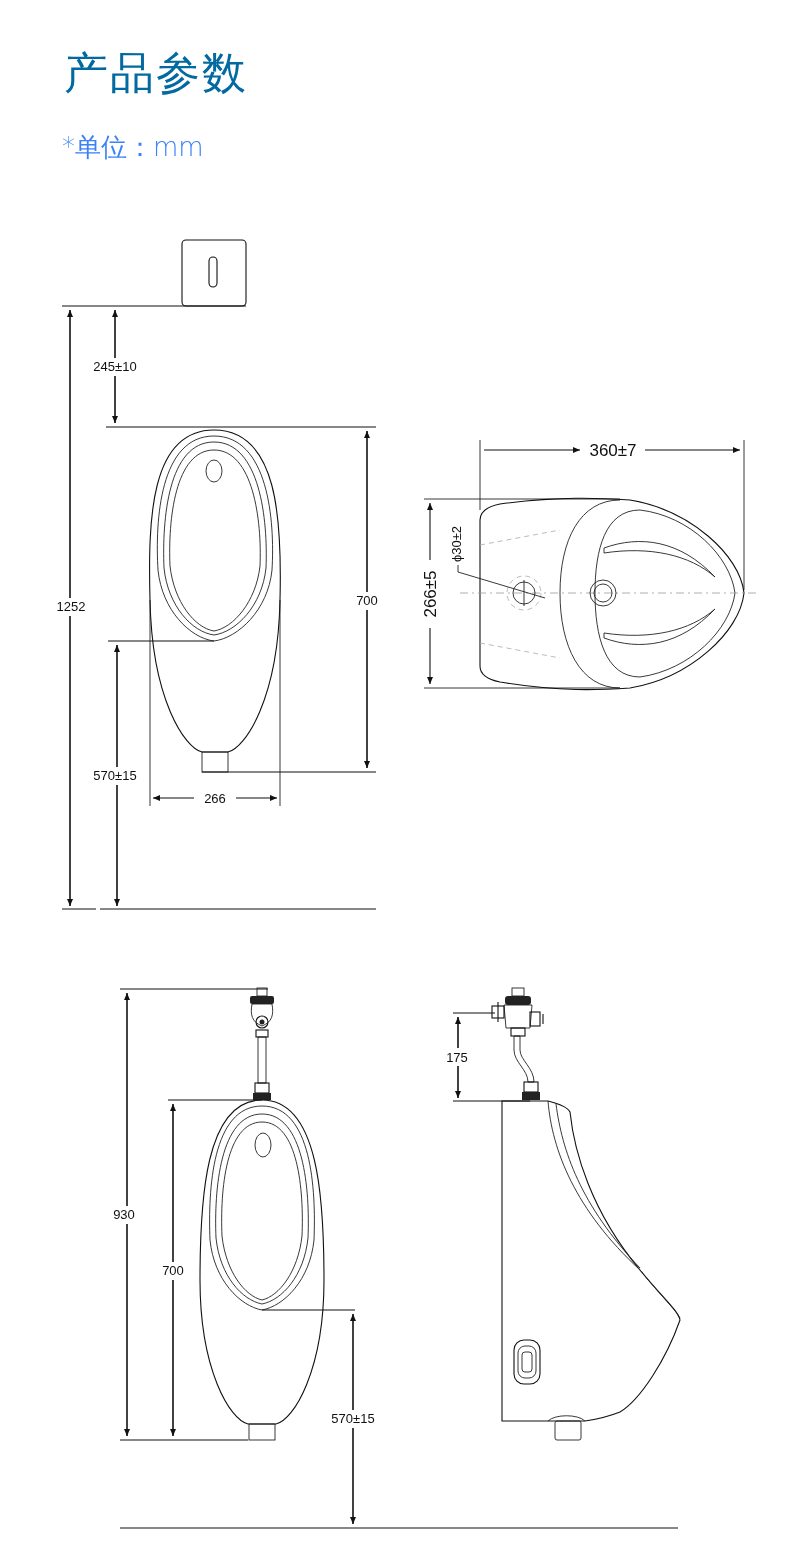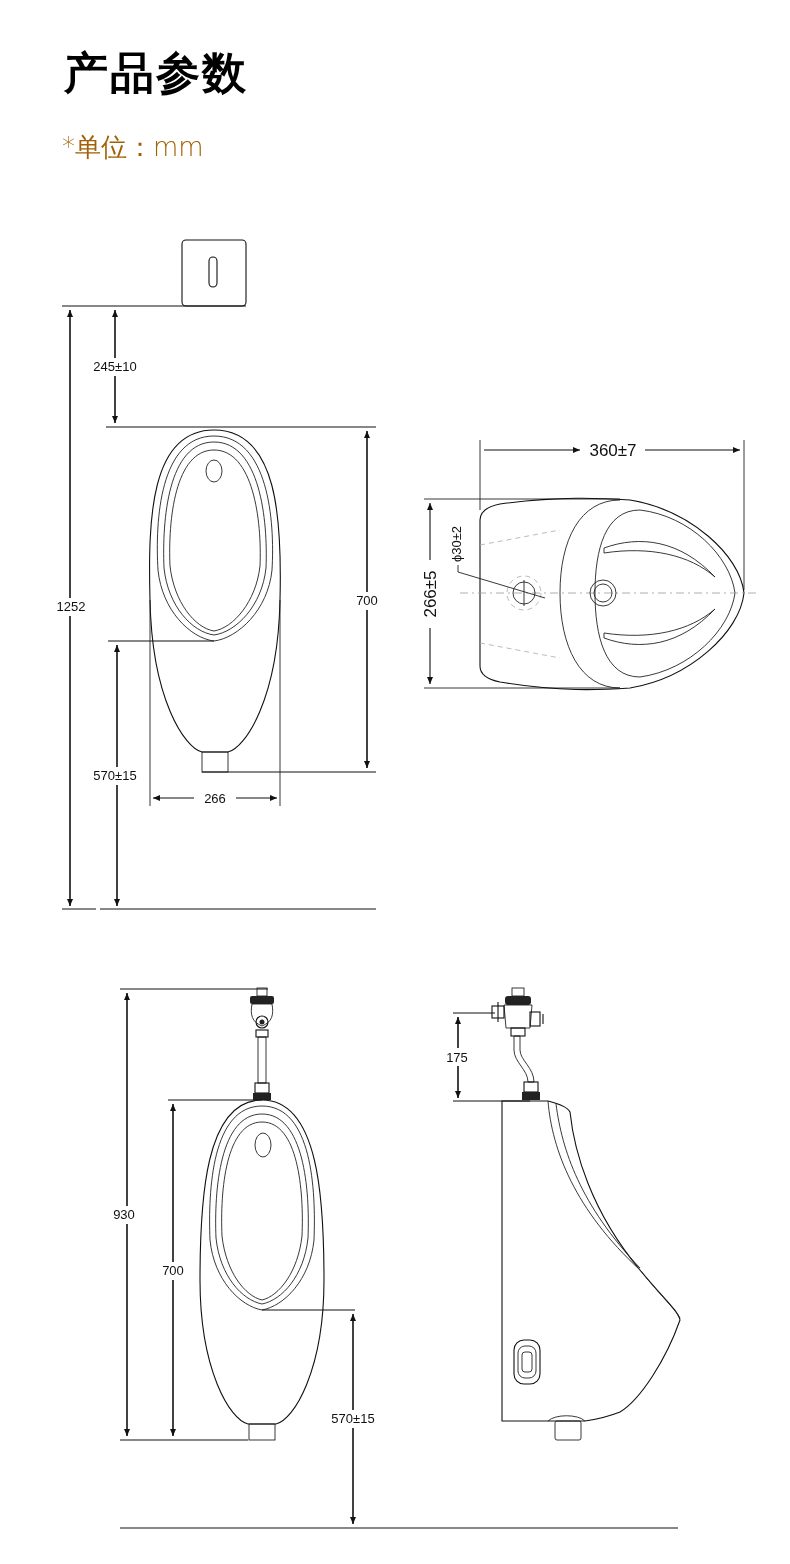--- a/index.html
+++ b/index.html
@@ -1,18 +1,18 @@
 <!DOCTYPE html>
 <html><head>
 <meta charset="utf-8">
 <style>
   html, body { margin: 0; padding: 0; background: #ffffff; }
   body { width: 790px; height: 1564px; position: relative; overflow: hidden; font-family: "DejaVu Sans", "Liberation Sans", sans-serif; }
-  .title { position: absolute; left: 64px; top: 44px; font-size: 44px; font-weight: bold; color: #000000; letter-spacing: 2px; }
-  .unit { position: absolute; left: 62px; top: 130px; font-size: 26px; color: #a16207; font-weight: 300; }
+  .title { position: absolute; left: 64px; top: 44px; font-size: 44px; font-weight: normal; color: #0369a1; letter-spacing: 2px; }
+  .unit { position: absolute; left: 62px; top: 130px; font-size: 26px; color: #3b82f6; font-weight: 300; }
   svg { position: absolute; left: 0; top: 0; }
   .dim { font-family: "Liberation Sans", sans-serif; font-size: 13px; fill: #111; }
   .dim-lg { font-family: "Liberation Sans", sans-serif; font-size: 17px; fill: #111; }
   .ln { stroke: #111; stroke-width: 1.1; fill: none; }
   .thin { stroke: #222; stroke-width: 0.9; fill: none; }
   .dash { stroke: #999; stroke-width: 0.8; fill: none; stroke-dasharray: 8 4 2 4; }
   .hid { stroke: #aaa; stroke-width: 0.8; fill: none; stroke-dasharray: 5 4; }
 </style>
 </head>
 <body>

